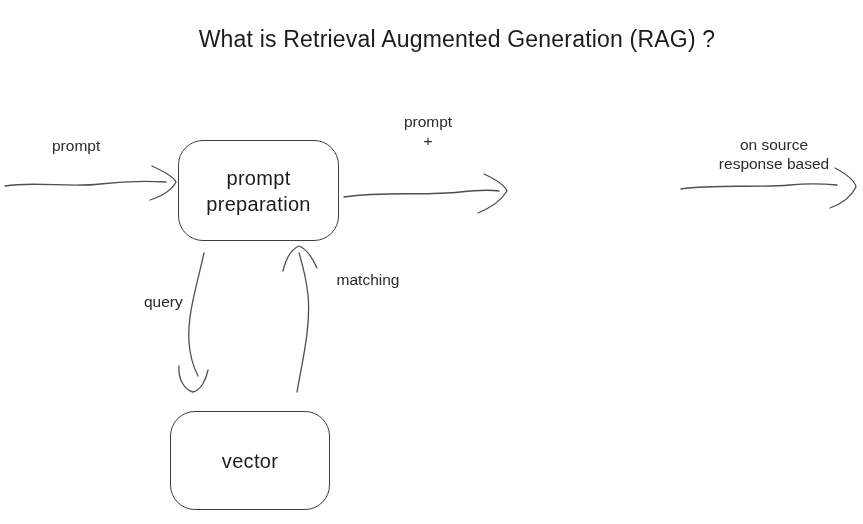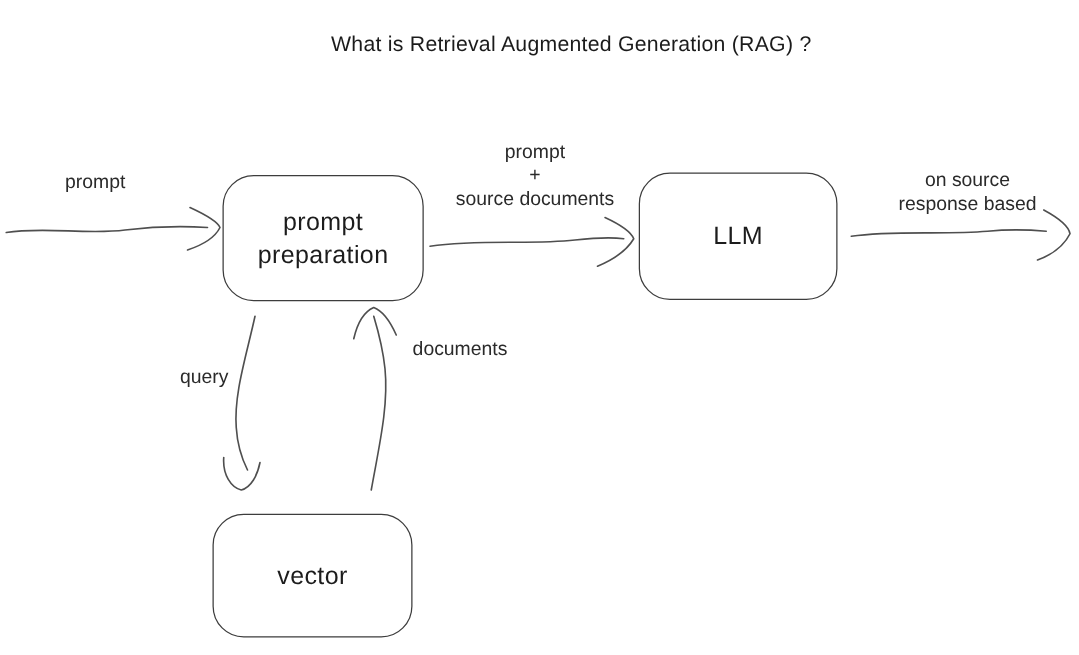--- a/index.html
+++ b/index.html
@@ -14,21 +14,21 @@
     background: #ffffff;
     font-family: "Liberation Sans", sans-serif;
     overflow: hidden;
   }
   .title {
     position: absolute;
     top: 26px;
     left: 457px;
     transform: translateX(-50%);
     margin: 0;
-    font-size: 17px;
+    font-size: 23px;
     font-weight: 400;
     color: #1b1b1b;
     white-space: nowrap;
     letter-spacing: 0.2px;
   }
   .arrows {
     position: absolute;
     inset: 0;
     width: 863px;
     height: 524px;
@@ -97,44 +97,40 @@
 
     <path d="M 297 392 C 303 358 311 325 308 295 C 306 276 302 263 299 253"></path>
     <path d="M 283 271 C 286 258 292 249 299 246 C 307 249 313 259 317 268"></path>
   </svg>
 
   <div class="node node-prompt-prep">
     <span>prompt</span>
     <span>preparation</span>
   </div>
 
-  <div class="node node-llm">
-    <span>LLM</span>
-  </div>
 
   <div class="node node-vector-db">
     <span>vector</span>
   </div>
 
   <div class="edge-label lbl-prompt">
     <span>prompt</span>
   </div>
 
   <div class="edge-label lbl-mid">
     <span>prompt</span>
     <span>+</span>
-    <span>source documents</span>
   </div>
 
   <div class="edge-label lbl-response">
     <span>on source</span>
     <span>response based</span>
   </div>
 
   <div class="edge-label lbl-query">
     <span>query</span>
   </div>
 
   <div class="edge-label lbl-matching">
-    <span>documents</span>
+    <span>matching</span>
   </div>
 
 </div>
 
 </body></html>

